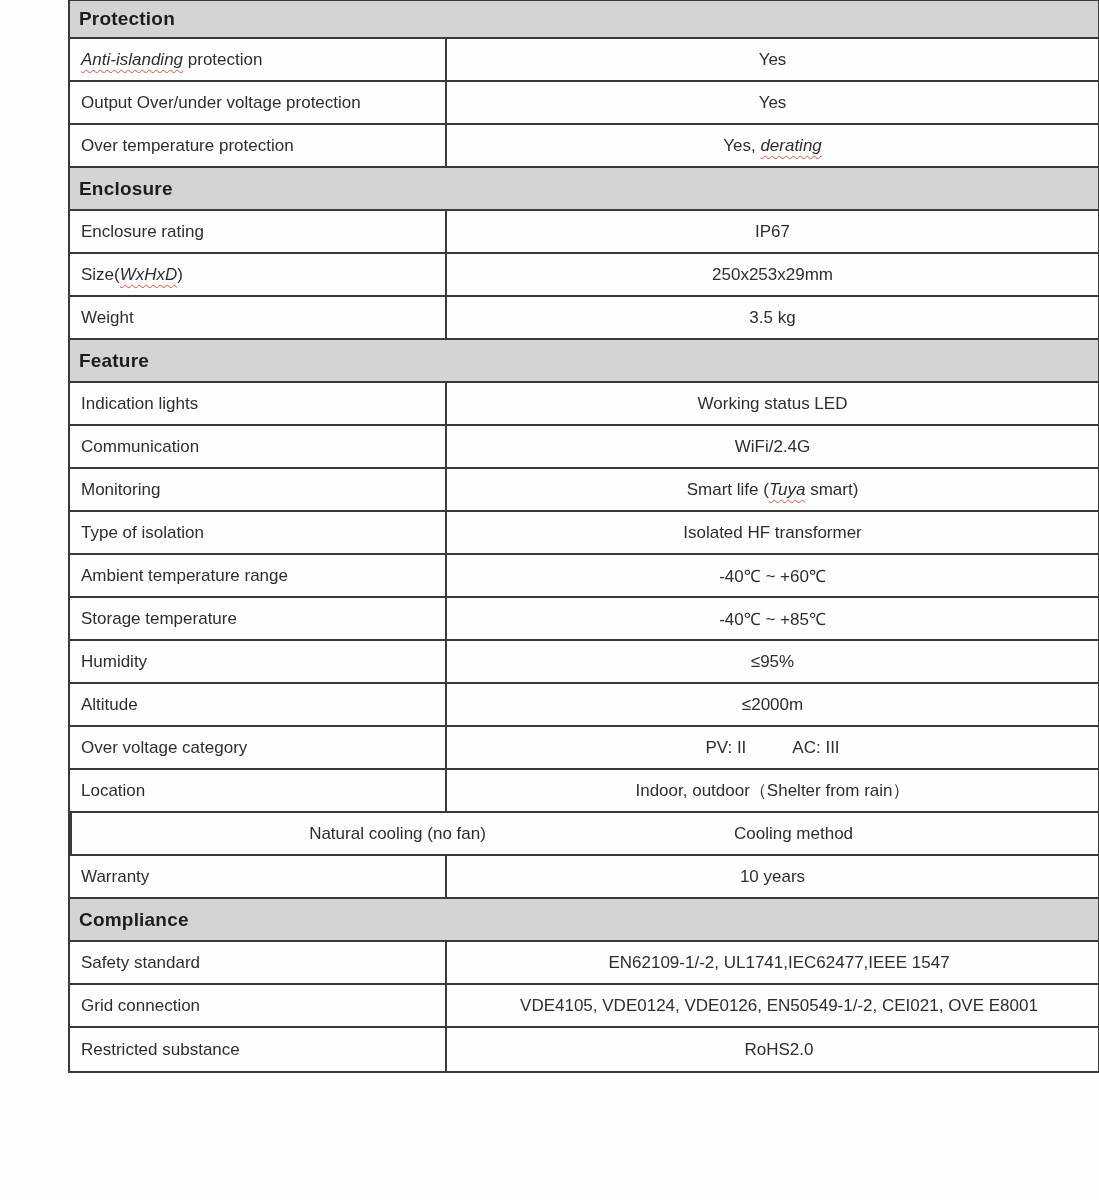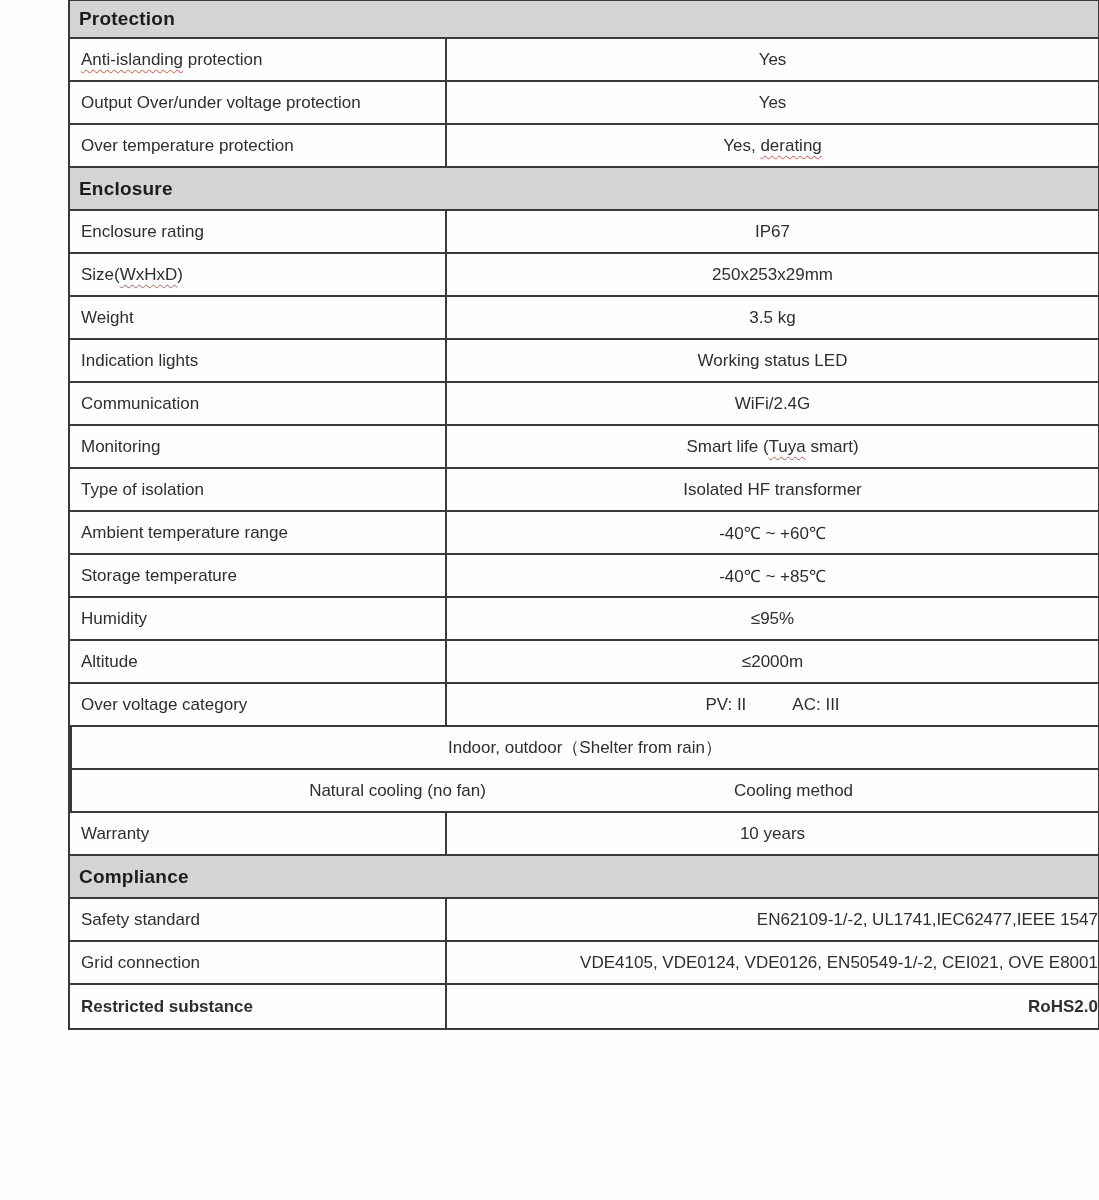--- a/index.html
+++ b/index.html
@@ -32,51 +32,52 @@
     color: #1c1c1c;
     letter-spacing: 0.2px;
   }
   .section:first-child .section-header { height: 38px; }
   .row {
     display: flex;
     height: 43px;
     border-bottom: 2px solid #3a3a3a;
     background: #fefefe;
   }
-  .section:last-child .row:last-child { border-bottom: none; font-weight: bold; }
+  .section:last-child .row:last-child { border-bottom: none; }
   .cell {
     display: flex;
     align-items: center;
     font-size: 17px;
     color: #2e2e2e;
   }
   .label-cell {
     width: 375px;
     flex: 0 0 375px;
     padding-left: 11px;
     text-align: left;
   }
   .value-cell {
     flex: 1;
     border-left: 2px solid #3a3a3a;
     justify-content: center;
     text-align: center;
     white-space: pre-wrap;
   }
   .value-cell.left {
-    justify-content: flex-end;
+    justify-content: center;
     text-align: left;
     padding-left: 13px;
   }
   .wavy {
     text-decoration-line: underline;
     text-decoration-style: wavy;
     text-decoration-color: #d94f43;
     text-decoration-thickness: 1px;
     text-underline-offset: 4px;
+    font-style: italic;
   }
   .spacer { display: inline-block; width: 46px; }
 </style>
 </head>
 <body>
 
 <div class="page">
   <div class="spec-table" id="spec-table">
       <div class="section">
         <div class="section-header">
@@ -118,20 +119,23 @@
           <div class="cell value-cell"><span><span>250x253x29mm</span></span></div>
         </div>
         <div class="row">
           <div class="cell label-cell">
             <span><span>Weight</span></span>
           </div>
           <div class="cell value-cell"><span><span>3.5 kg</span></span></div>
         </div>
       </div>
       <div class="section">
+        <div class="section-header">
+          <span>Feature</span>
+        </div>
         <div class="row">
           <div class="cell label-cell">
             <span><span>Indication lights</span></span>
           </div>
           <div class="cell value-cell"><span><span>Working status LED</span></span></div>
         </div>
         <div class="row">
           <div class="cell label-cell">
             <span><span>Communication</span></span>
           </div>
@@ -175,20 +179,23 @@
           </div>
           <div class="cell value-cell"><span><span>≤2000m</span></span></div>
         </div>
         <div class="row">
           <div class="cell label-cell">
             <span><span>Over voltage category</span></span>
           </div>
           <div class="cell value-cell"><span><span>PV: II</span><span class="spacer"></span><span>AC: III</span></span></div>
         </div>
         <div class="row">
+          <div class="cell label-cell">
+            <span><span>Location</span></span>
+          </div>
           <div class="cell value-cell"><span><span>Indoor, outdoor（Shelter from rain）</span></span></div>
         </div>
         <div class="row">
           <div class="cell value-cell"><span><span>Natural cooling (no fan)</span></span></div>
           <div class="cell label-cell">
             <span><span>Cooling method</span></span>
           </div>
         </div>
         <div class="row">
           <div class="cell label-cell">

